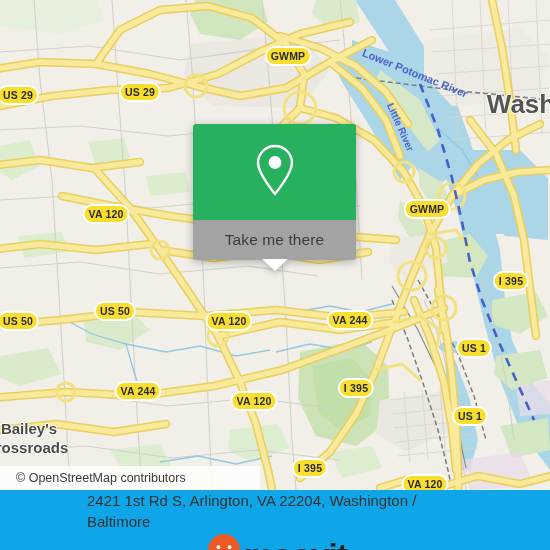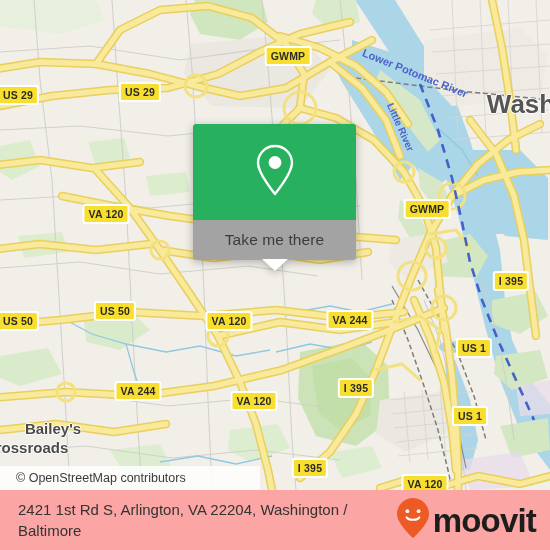--- a/index.html
+++ b/index.html
@@ -29,21 +29,21 @@
     background: #F2EFE9;
   }
   #map-svg { display: block; }
 
   
   .shield {
     position: absolute;
     transform: translate(-50%, -50%);
     background: #F8DE2E;
     border: 2px solid #FFFFFF;
-    border-radius: 3px;
+    border-radius: 10px;
     color: #2B2B2B;
     font-family: "Liberation Sans", sans-serif;
     font-weight: bold;
     font-size: 10.5px;
     line-height: 1;
     padding: 2.5px 4px 3px 4px;
     white-space: nowrap;
     letter-spacing: 0.2px;
     box-sizing: border-box;
   }
@@ -132,25 +132,26 @@
     box-sizing: border-box;
   }
 
   
   #footer {
     position: absolute;
     left: 0;
     top: 490px;
     width: 550px;
     height: 60px;
-    background: #fca5a5;
+    background: #0ea5e9;
     display: flex;
     align-items: center;
     box-sizing: border-box;
     padding: 0 14px 0 18px;
+    flex-direction: column;
   }
   #footer-address {
     flex: 1 1 auto;
     color: #333333;
     font-size: 15px;
     line-height: 1.42;
     max-width: 380px;
   }
   #brand {
     flex: 0 0 auto;
@@ -374,21 +375,21 @@
           <path d="M420,84 L438,130 L452,178 L462,222 L470,262 L482,300 L498,340 L516,380 L534,420"></path>
         </g>
 
       </g>
     </svg>
 
     <div class="water-label" style="left:363px; top:46px; transform: rotate(22deg);">Lower Potomac River</div>
     <div class="water-label small" style="left:390px; top:98px; transform: rotate(66deg);">Little River</div>
 
     <div class="place-label big" style="left:521px; top:104px;">Wash</div>
-    <div class="place-label mid" style="left:29px; top:428px;margin-left:24px;">Bailey's</div>
+    <div class="place-label mid" style="left:29px; top:428px;">Bailey's</div>
     <div class="place-label mid" style="left:32px; top:447px;">rossroads</div>
 
     <div class="shield" style="left:288px; top:56px;">GWMP</div>
     <div class="shield" style="left:18px; top:95px;">US 29</div>
     <div class="shield" style="left:140px; top:92px;">US 29</div>
     <div class="shield" style="left:106px; top:214px;">VA 120</div>
     <div class="shield" style="left:427px; top:209px;">GWMP</div>
     <div class="shield" style="left:511px; top:281px;">I 395</div>
     <div class="shield" style="left:18px; top:321px;">US 50</div>
     <div class="shield" style="left:115px; top:311px;">US 50</div>

